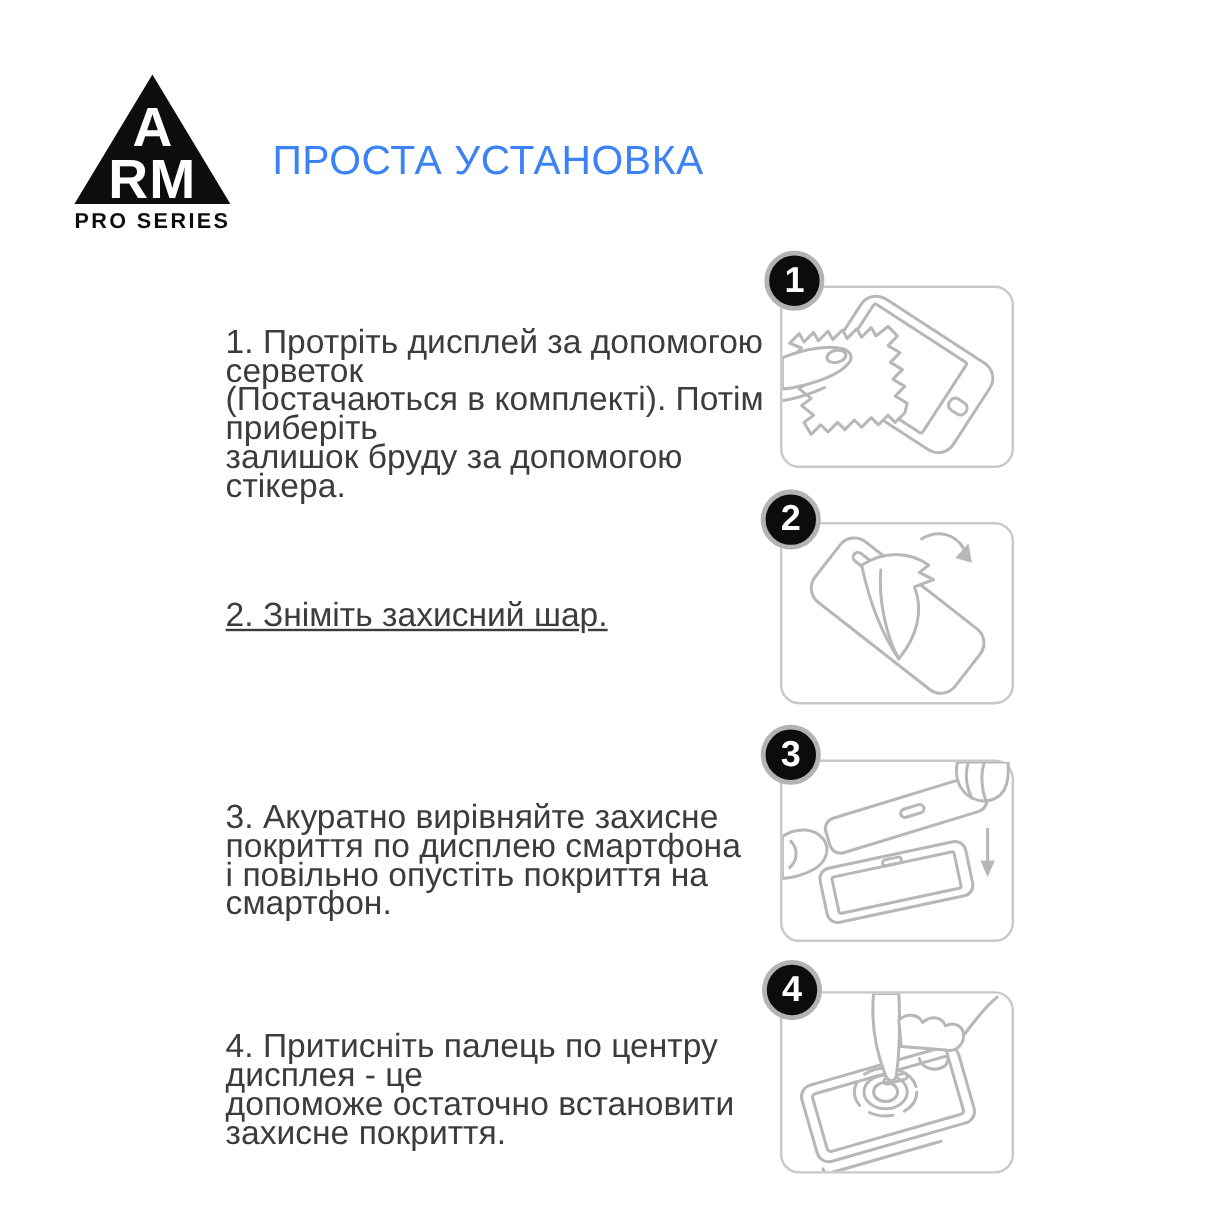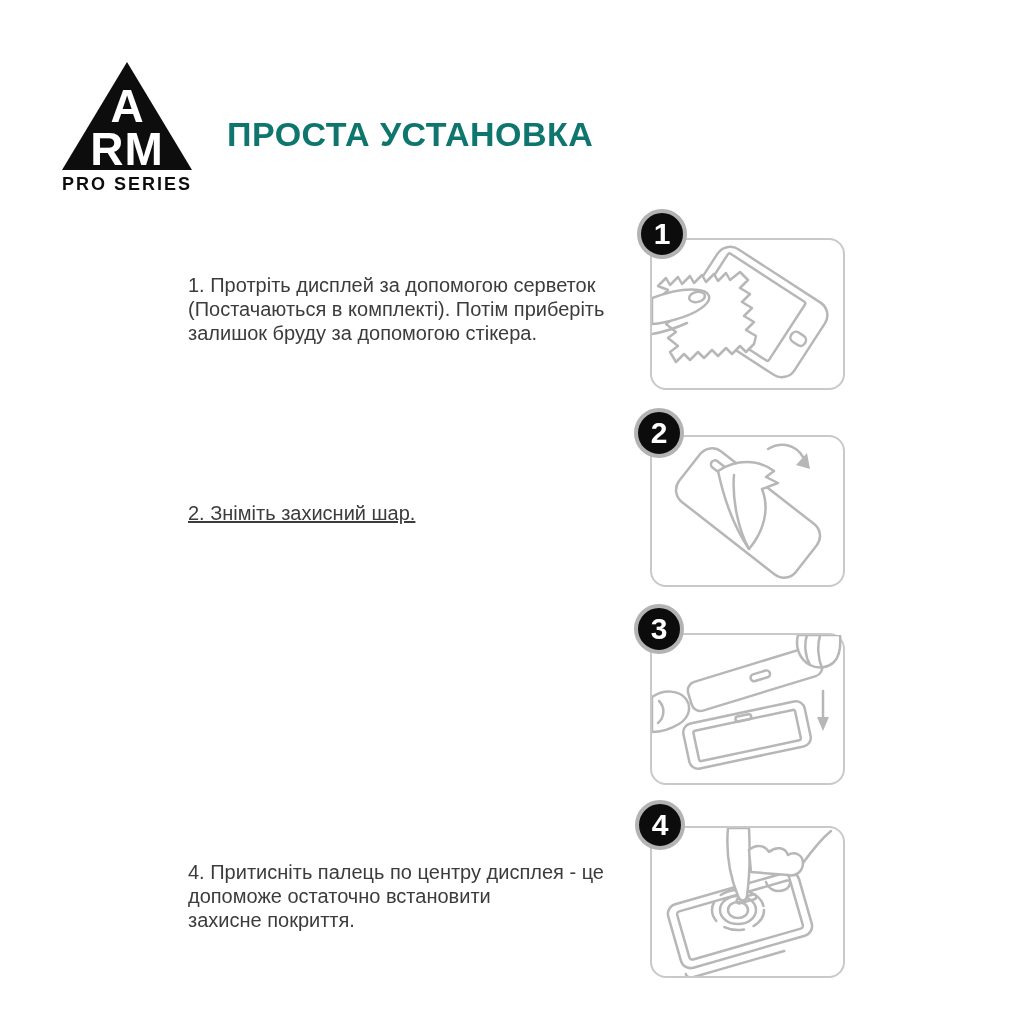--- a/index.html
+++ b/index.html
@@ -7,28 +7,28 @@
   body { font-family: "Liberation Sans", sans-serif; position: relative; overflow: hidden; }
 
   .sheet { position: absolute; inset: 0; background: #ffffff; }
 
   
   .logo { position: absolute; left: 60px; top: 56px; width: 134px; height: 140px; }
 
   
   .title {
     position: absolute; left: 227px; top: 117px;
-    font-size: 34px; font-weight: 700; letter-spacing: 0.5px;
-    color: #0f766e; line-height: 34px; white-space: nowrap;
+    font-size: 34px; font-weight: 400; letter-spacing: 0.5px;
+    color: #3b82f6; line-height: 34px; white-space: nowrap;
   }
 
   
   .step-text {
     position: absolute; left: 188px; width: 470px;
-    font-size: 20px; line-height: 24px; color: #3c3c3c;
+    font-size: 28px; line-height: 24px; color: #3c3c3c;
     white-space: pre-line;
   }
   .step-text.s1 { top: 273px; }
   .step-text.s2 { top: 501px; text-decoration: underline; }
   .step-text.s3 { top: 669px; }
   .step-text.s4 { top: 860px; }
 
   
   .illu-box {
     position: absolute; left: 650px; width: 195px; height: 152px;
@@ -69,20 +69,23 @@
     <text x="67" y="109" text-anchor="middle" font-size="46" font-weight="bold" letter-spacing="1" fill="#ffffff">RM</text>
     <text x="67" y="134" text-anchor="middle" font-size="18" font-weight="bold" letter-spacing="2" fill="#0d0d0d">PRO SERIES</text>
   </svg>
 
   <div class="title">ПРОСТА УСТАНОВКА</div>
 
   <div class="step-text s1">1. Протріть дисплей за допомогою серветок
 (Постачаються в комплекті). Потім приберіть
 залишок бруду за допомогою стікера.</div>
   <div class="step-text s2">2. Зніміть захисний шар.</div>
+  <div class="step-text s3">3. Акуратно вирівняйте захисне
+покриття по дисплею смартфона
+і повільно опустіть покриття на смартфон.</div>
   <div class="step-text s4">4. Притисніть палець по центру дисплея - це
 допоможе остаточно встановити
 захисне покриття.</div>
 
   <div class="badge n1">
     <span>1</span>
   </div>
   <div class="badge n2">
     <span>2</span>
   </div>

